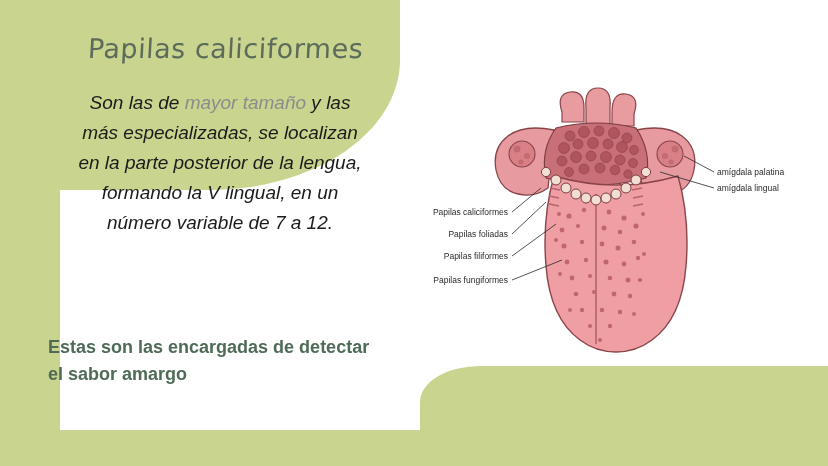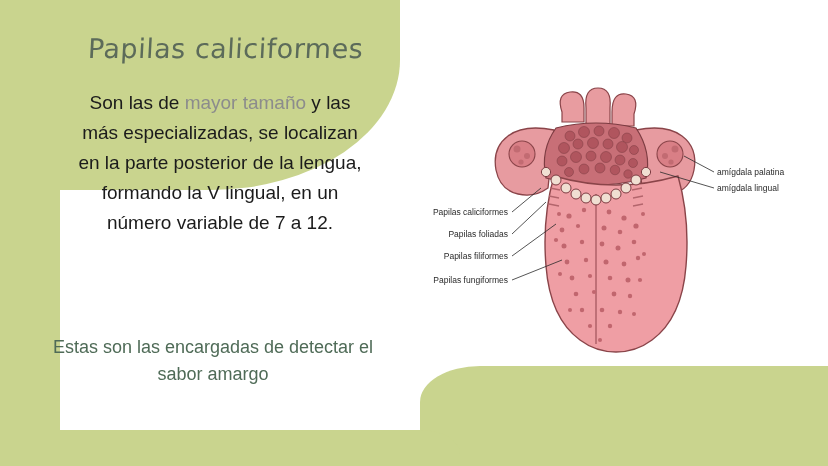--- a/index.html
+++ b/index.html
@@ -90,35 +90,36 @@
   
   #body-text {
     position: absolute;
     left: 70px;
     top: 88px;
     width: 300px;
     text-align: center;
     font-size: 19px;
     line-height: 30px;
     color: #1b1b1b;
+    font-style: italic;
   }
   #body-text .highlight {
     color: #8c8c8c;
   }
 
   
   #emphasis {
     position: absolute;
     left: 48px;
     top: 334px;
     width: 330px;
-    text-align: center;
+    text-align: left;
     font-size: 18px;
     line-height: 27px;
-    font-weight: normal;
+    font-weight: bold;
     color: #4f6b57;
   }
 
   
   #figure {
     position: absolute;
     left: 404px;
     top: 84px;
     width: 400px;
     height: 290px;

